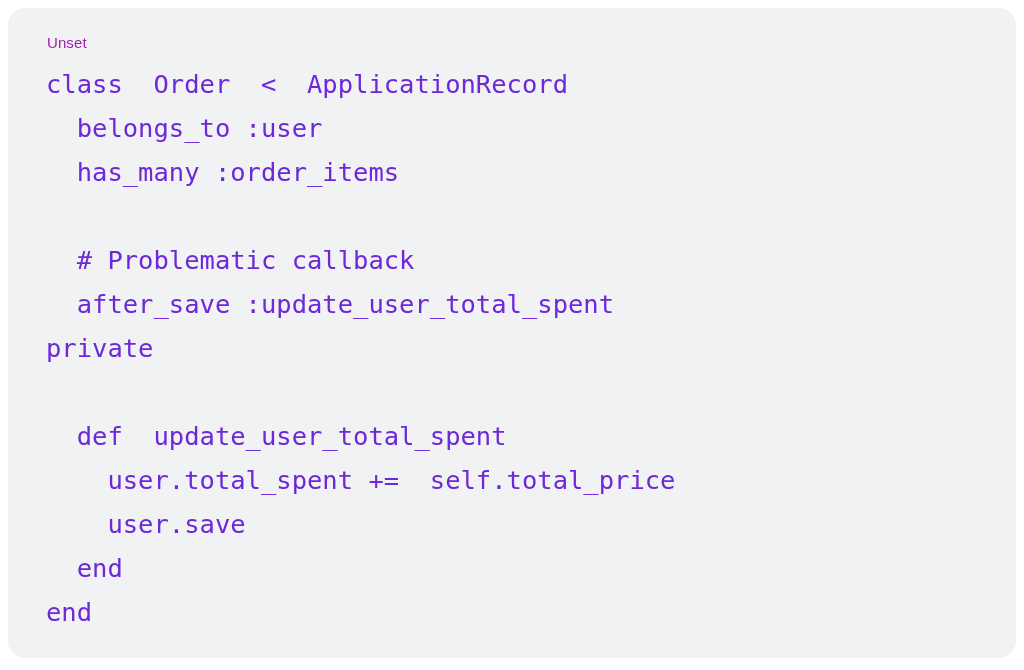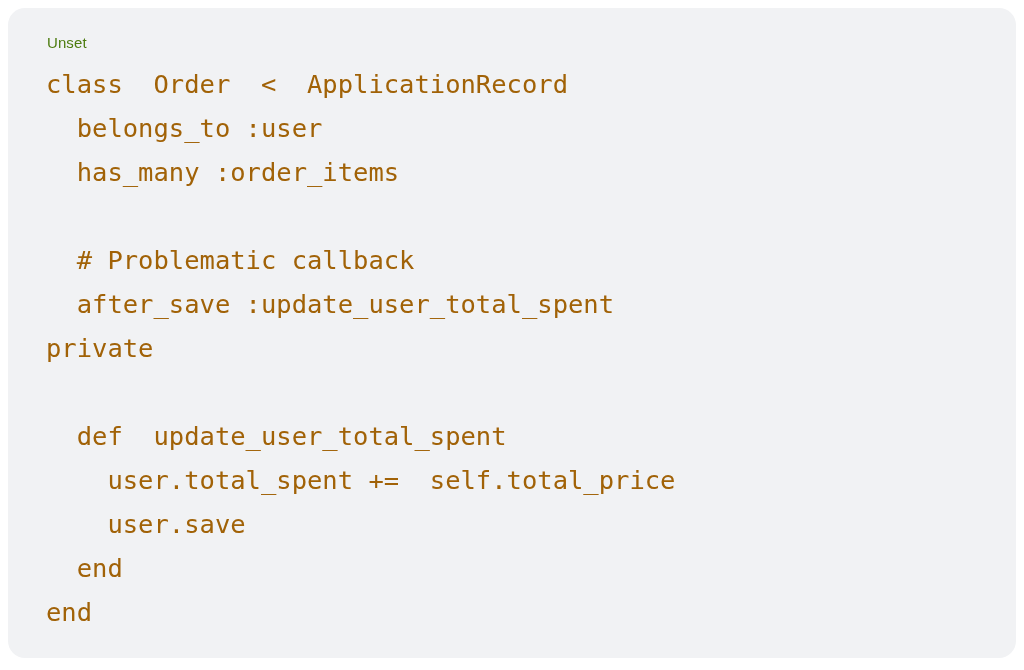--- a/index.html
+++ b/index.html
@@ -33,33 +33,33 @@
     border-radius: 17px;
     box-sizing: border-box;
     padding: 26px 20px 20px 38px;
     overflow: hidden;
   }
 
   .lang-label {
     font-family: "Liberation Sans", sans-serif;
     font-size: 15px;
     line-height: 18px;
-    color: #4d7c0f;
+    color: #a21caf;
     letter-spacing: 0.1px;
     margin: 0 0 10px 1px;
     user-select: none;
   }
 
   .code-block {
     margin: 0;
     padding: 0;
     font-family: "DejaVu Sans Mono", "Liberation Mono", monospace;
     font-size: 25.5px;
     line-height: 44px;
-    color: #a16207;
+    color: #6d28d9;
     white-space: pre;
     tab-size: 2;
     letter-spacing: 0px;
   }
 
   .code-line {
     display: block;
     min-height: 44px;
     white-space: pre;
   }

